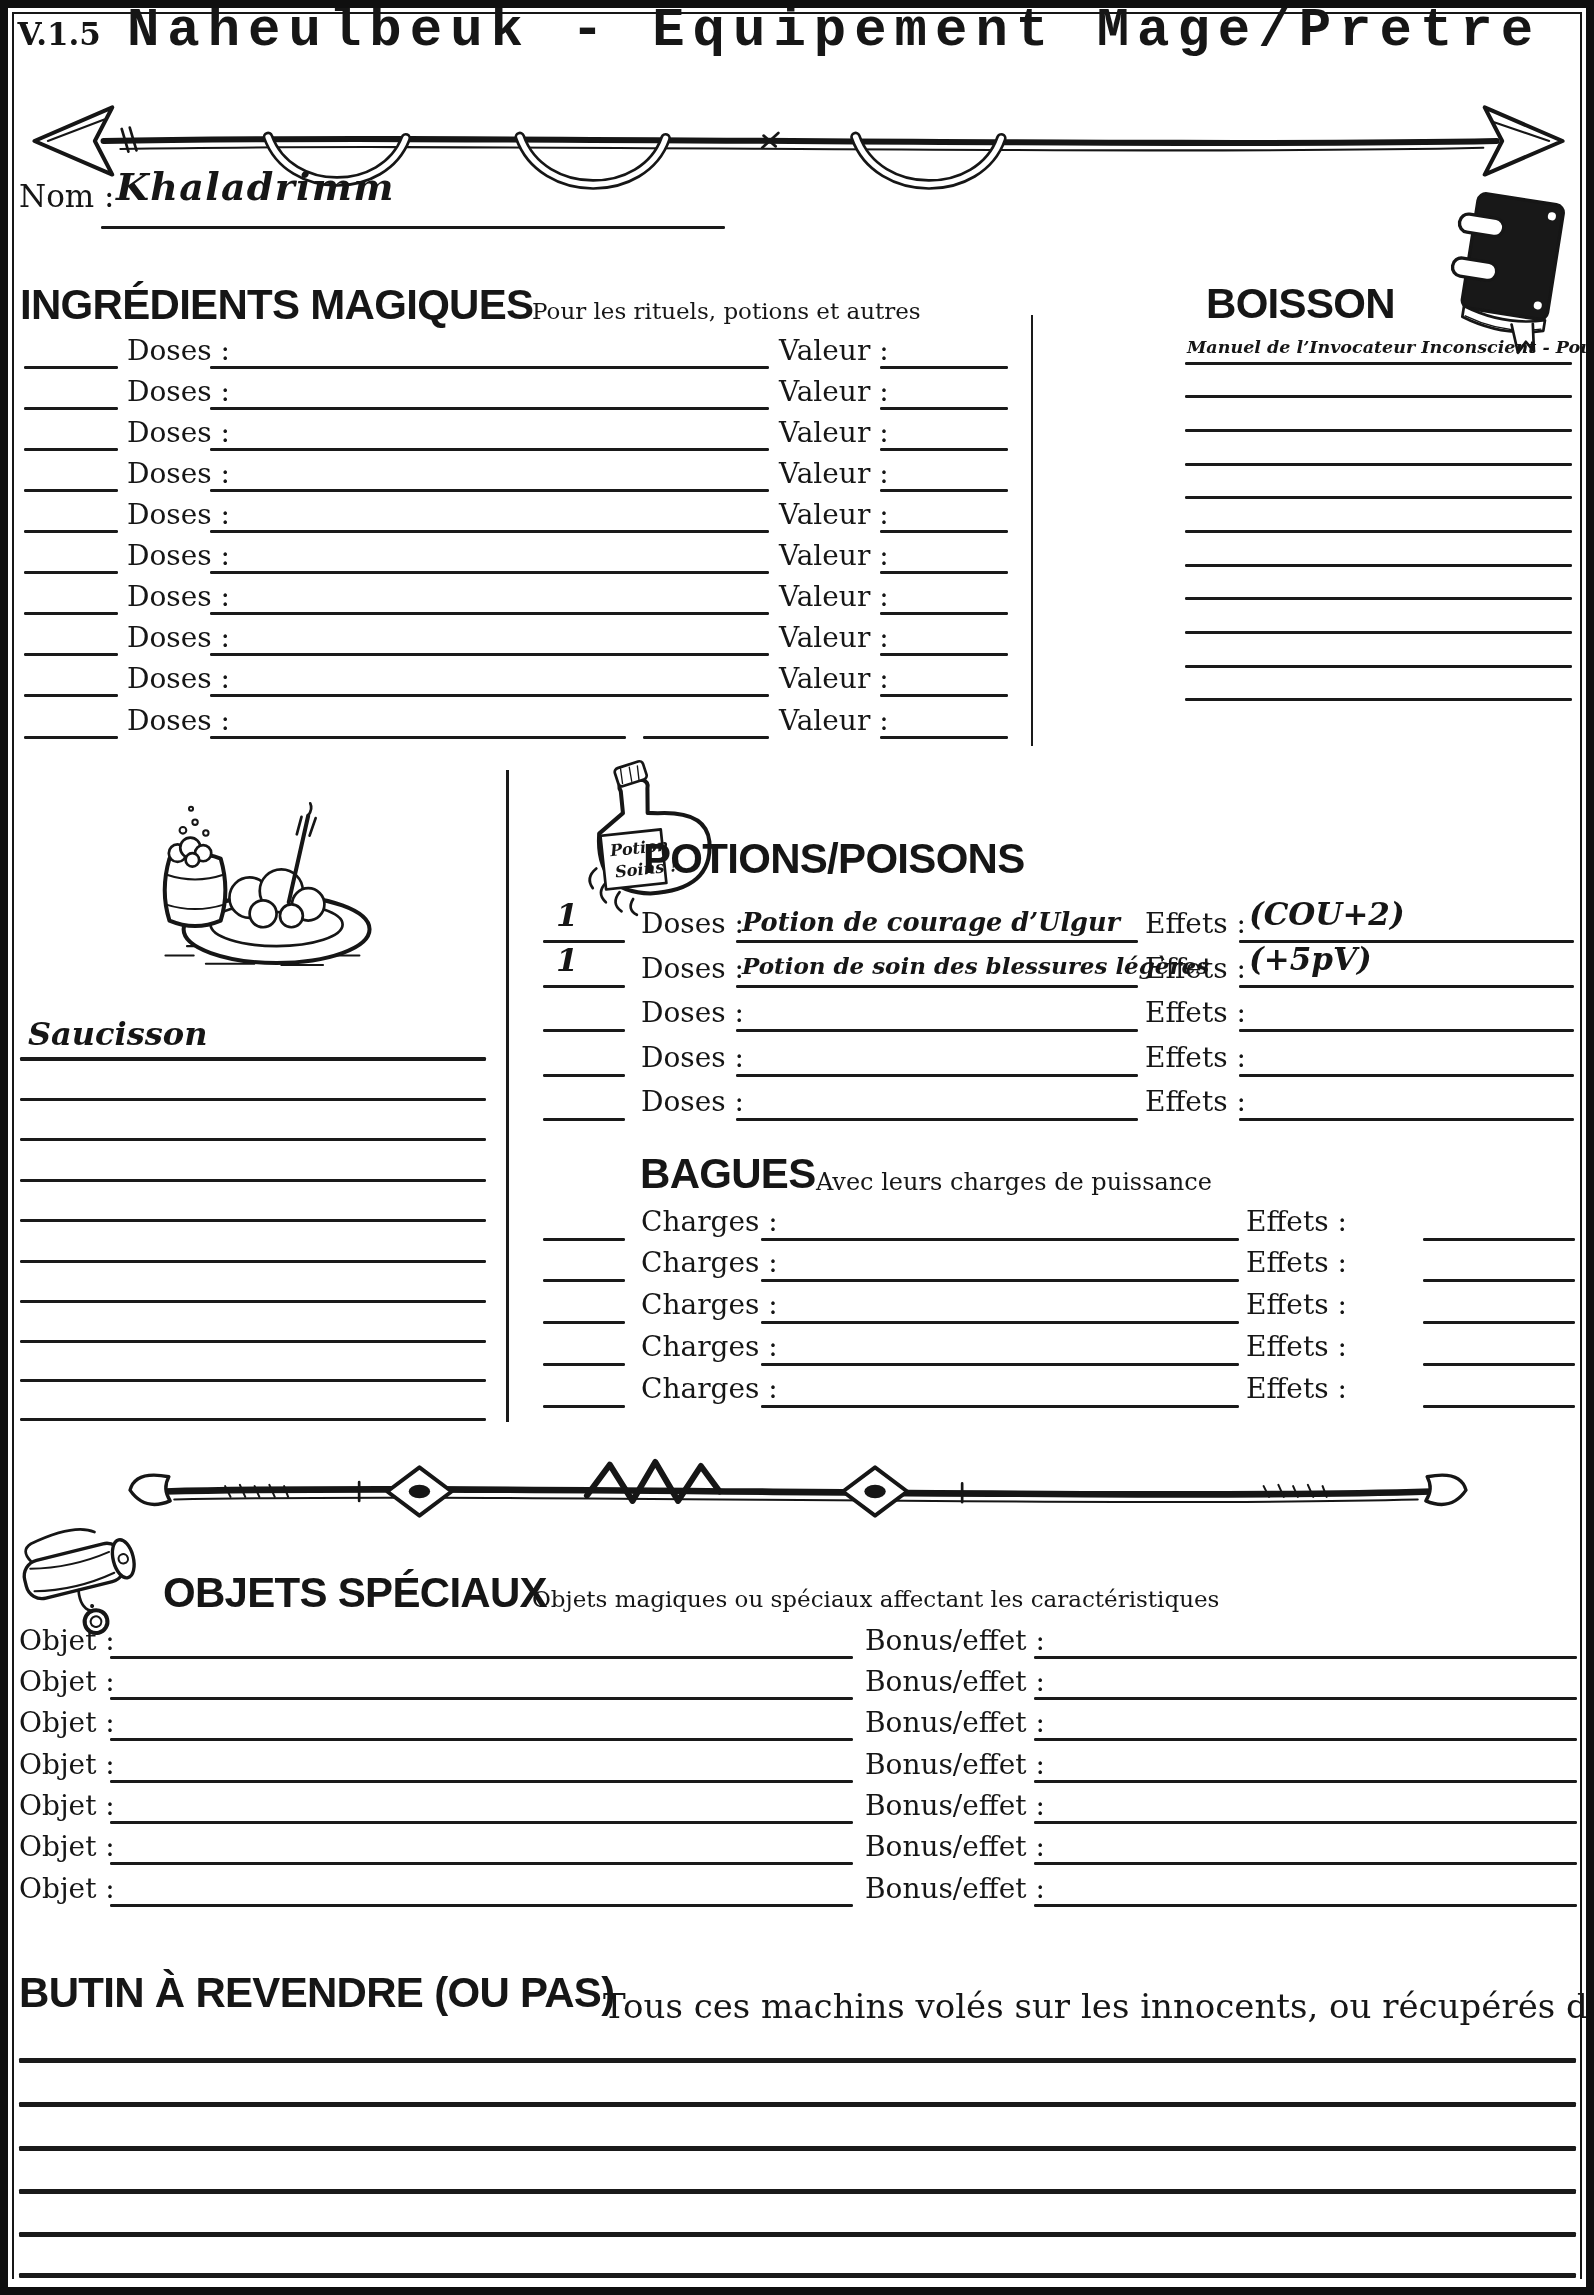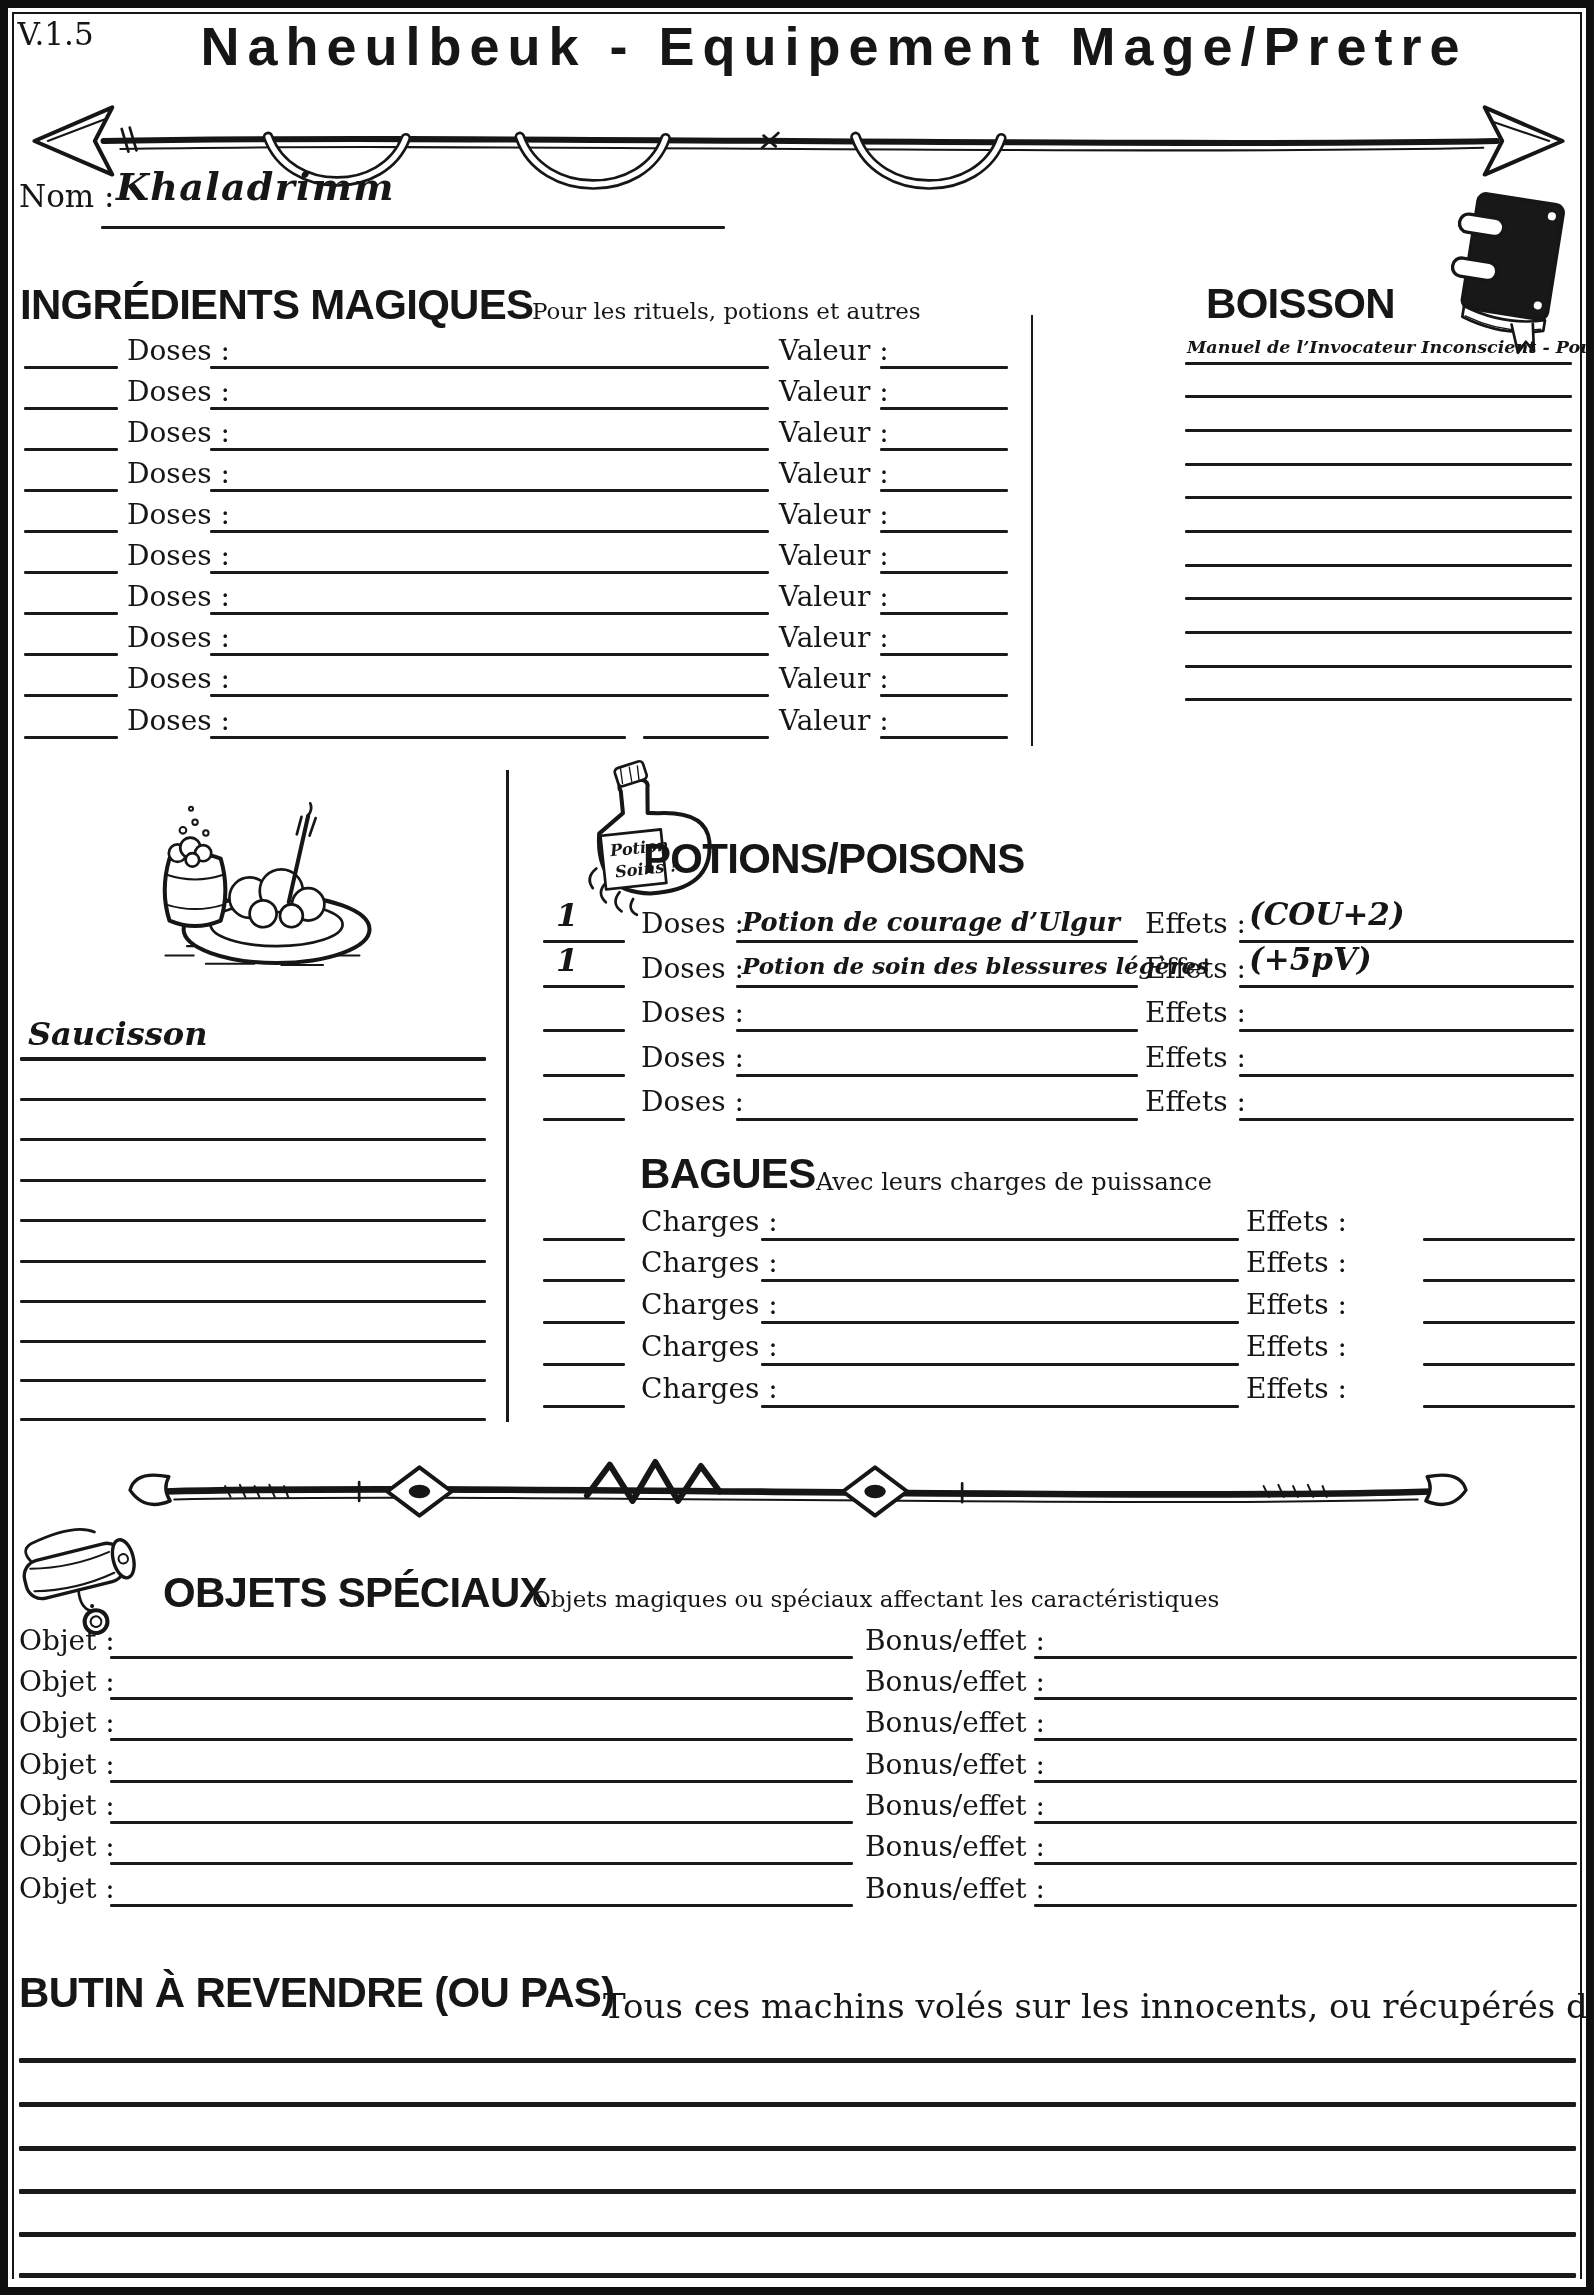--- a/index.html
+++ b/index.html
@@ -8,23 +8,23 @@
   .outer{position:absolute;inset:0;border:8.8px solid #0f0f0f;pointer-events:none;z-index:50;}
   .inner{position:absolute;left:12px;top:12px;right:12px;bottom:16px;border:2px solid #161616;border-bottom:none;pointer-events:none;z-index:49;}
   .line{position:absolute;height:3.4px;background:#1a1a1a;border-radius:1.3px;}
   .thick{height:4.7px;}
   .vline{position:absolute;width:2px;background:#1a1a1a;}
   .h1{position:absolute;font-family:"Liberation Sans",sans-serif;font-weight:bold;
       font-size:42px;letter-spacing:-0.7px;white-space:nowrap;line-height:1.05;}
   .lbl{position:absolute;font-size:28px;line-height:1.15;white-space:nowrap;}
   .sub{position:absolute;font-size:24px;line-height:1.1;white-space:nowrap;}
   .hand{position:absolute;font-style:italic;font-weight:bold;white-space:nowrap;line-height:1.1;}
-  .title{position:absolute;left:88px;top:15px;width:1492px;text-align:center;
-         font-family:Liberation Sans, sans-serif;font-weight:bold;font-size:54px;letter-spacing:8px;white-space:nowrap;}
-  .version{position:absolute;left:17.5px;top:16px;font-size:31px;}
+  .title{position:absolute;left:88px;top:0;width:1492px;text-align:center;
+         font-family:Liberation Mono, monospace;font-weight:bold;font-size:54px;letter-spacing:8px;white-space:nowrap;}
+  .version{position:absolute;left:17.5px;top:16px;font-size:31px;font-weight:bold;}
   .note{position:absolute;font-size:17.5px;font-weight:bold;font-style:italic;white-space:nowrap;}
 
   .irow,.prow,.brow,.orow{position:absolute;left:0;width:1542px;height:47px;}
   .irow .q{left:23.6px;top:31px;width:94px}
   .irow .dl{left:127px;top:0}
   .irow .n{left:210px;top:31px;width:559px}
   .irow.split .n{width:416px}
   .irow .n2{left:643px;top:31px;width:126px}
   .irow .vl{left:779px;top:0}
   .irow .v{left:880px;top:31px;width:128px}

